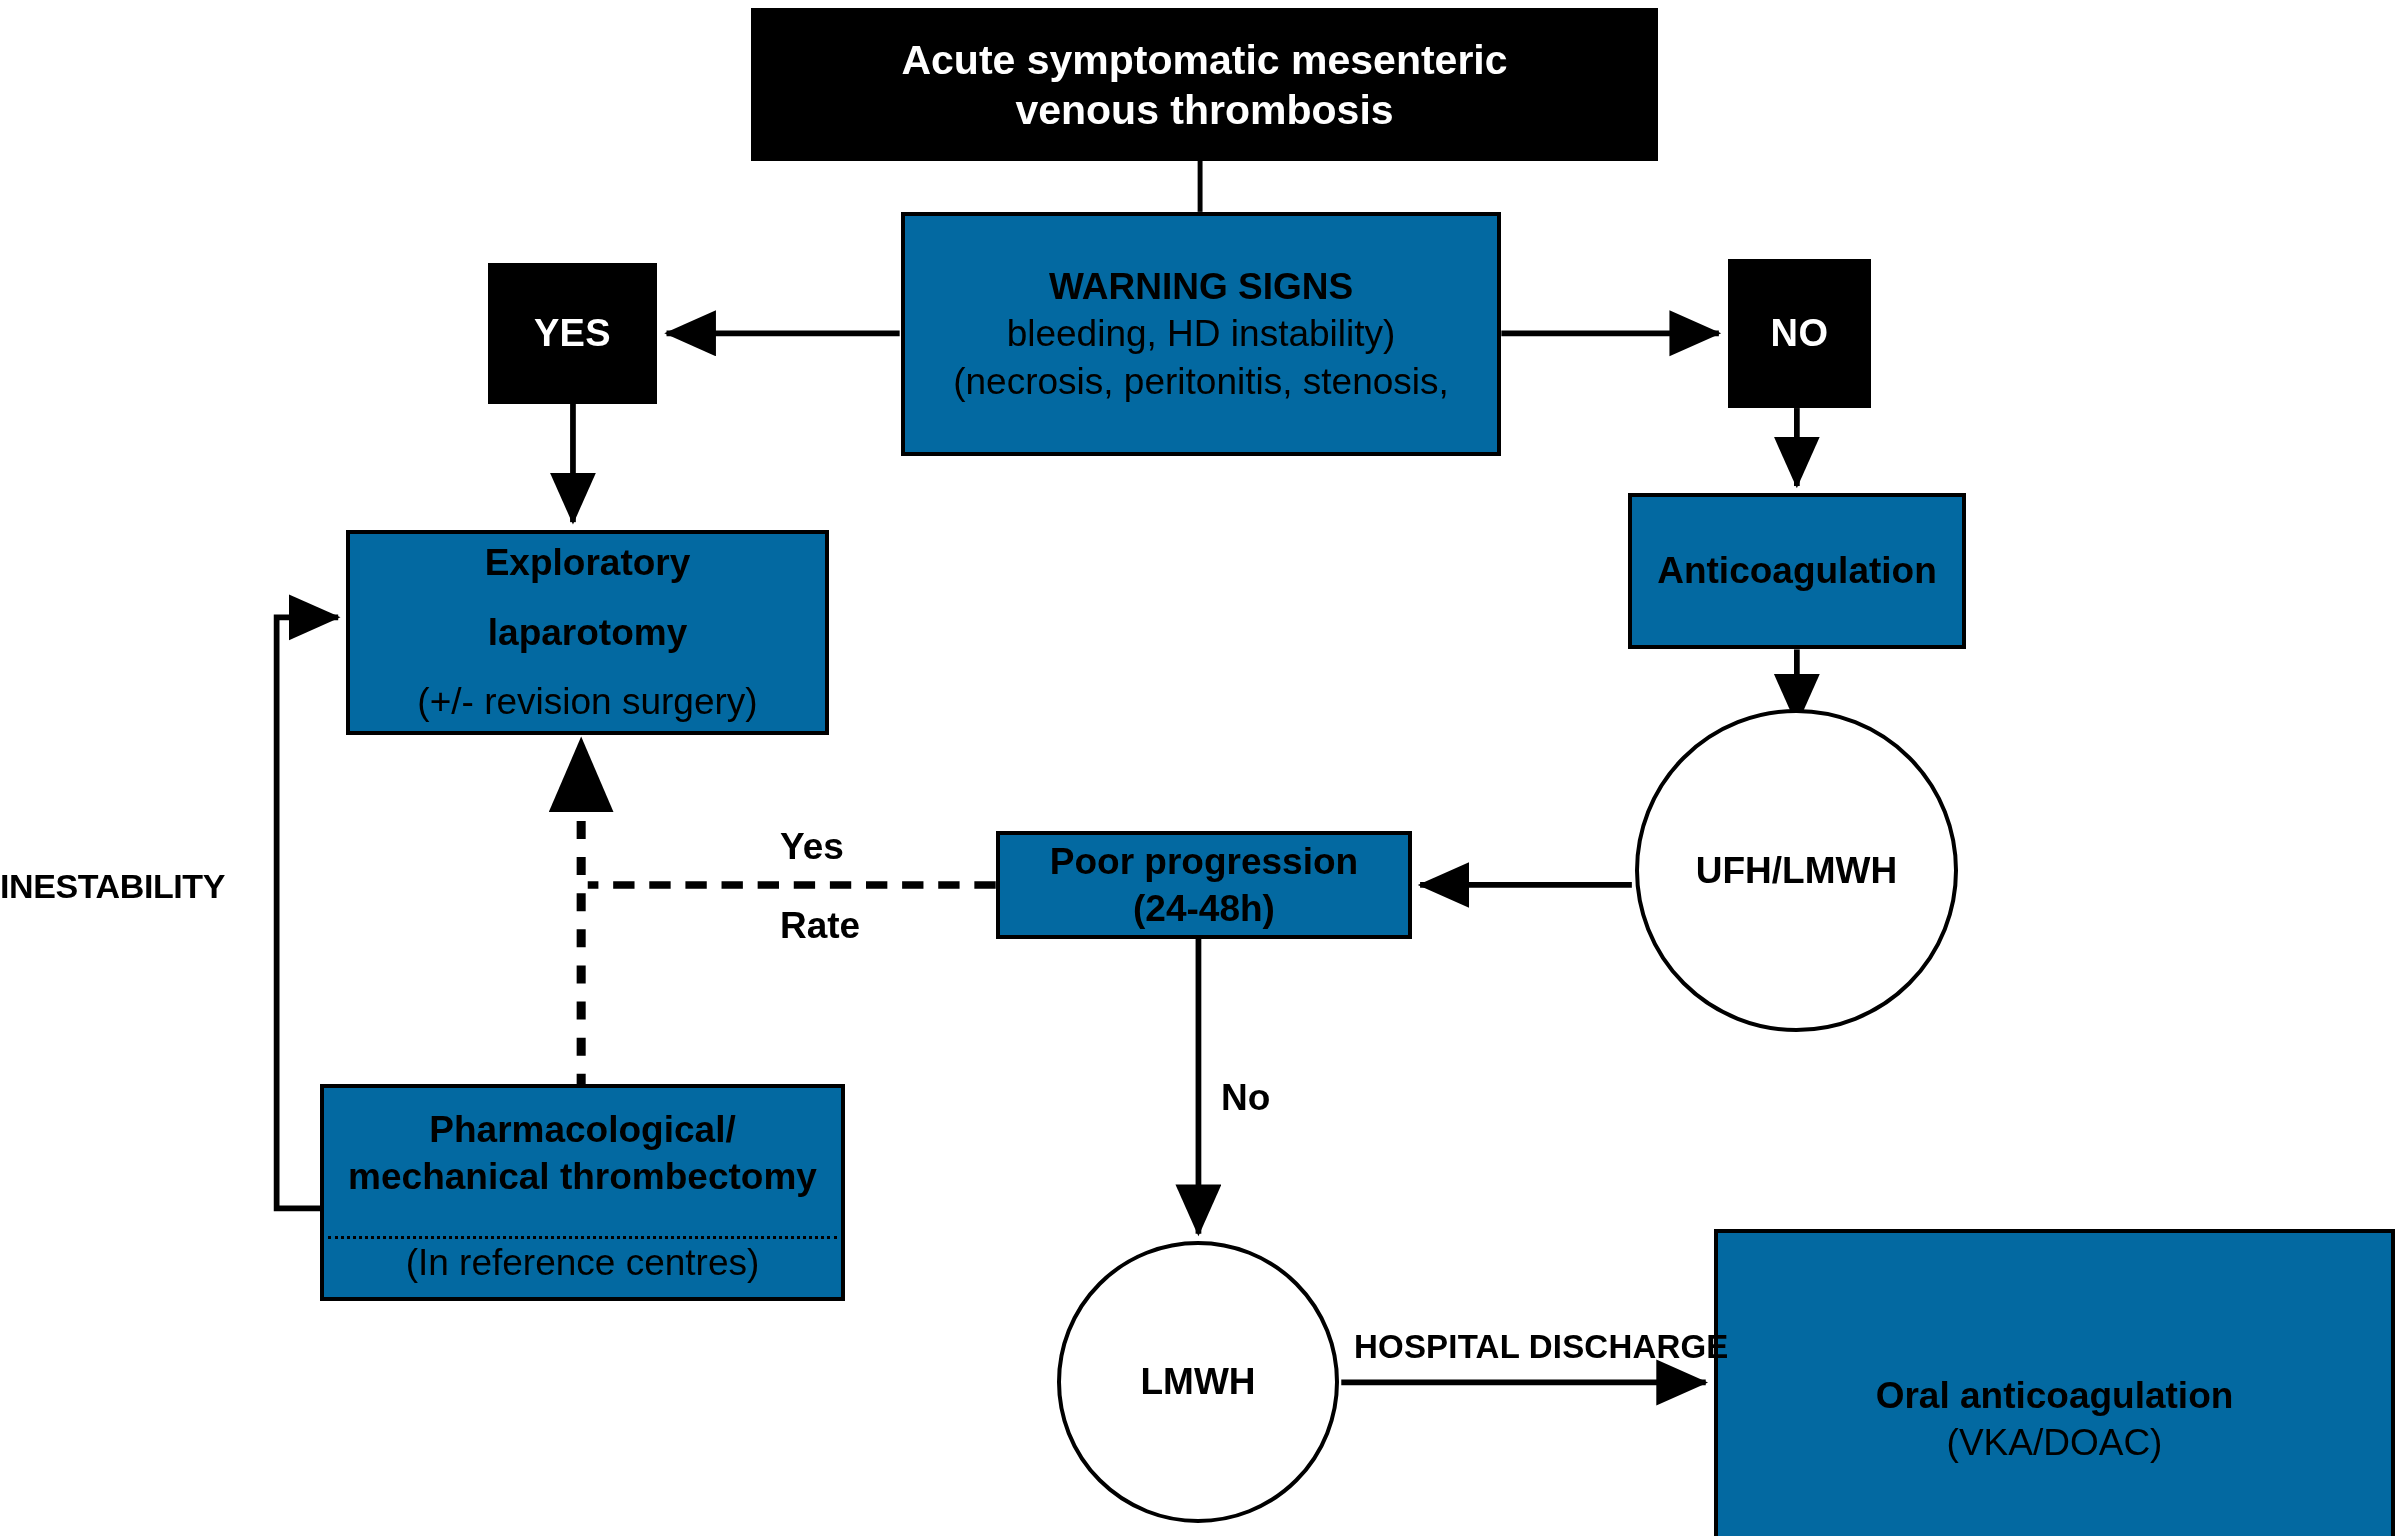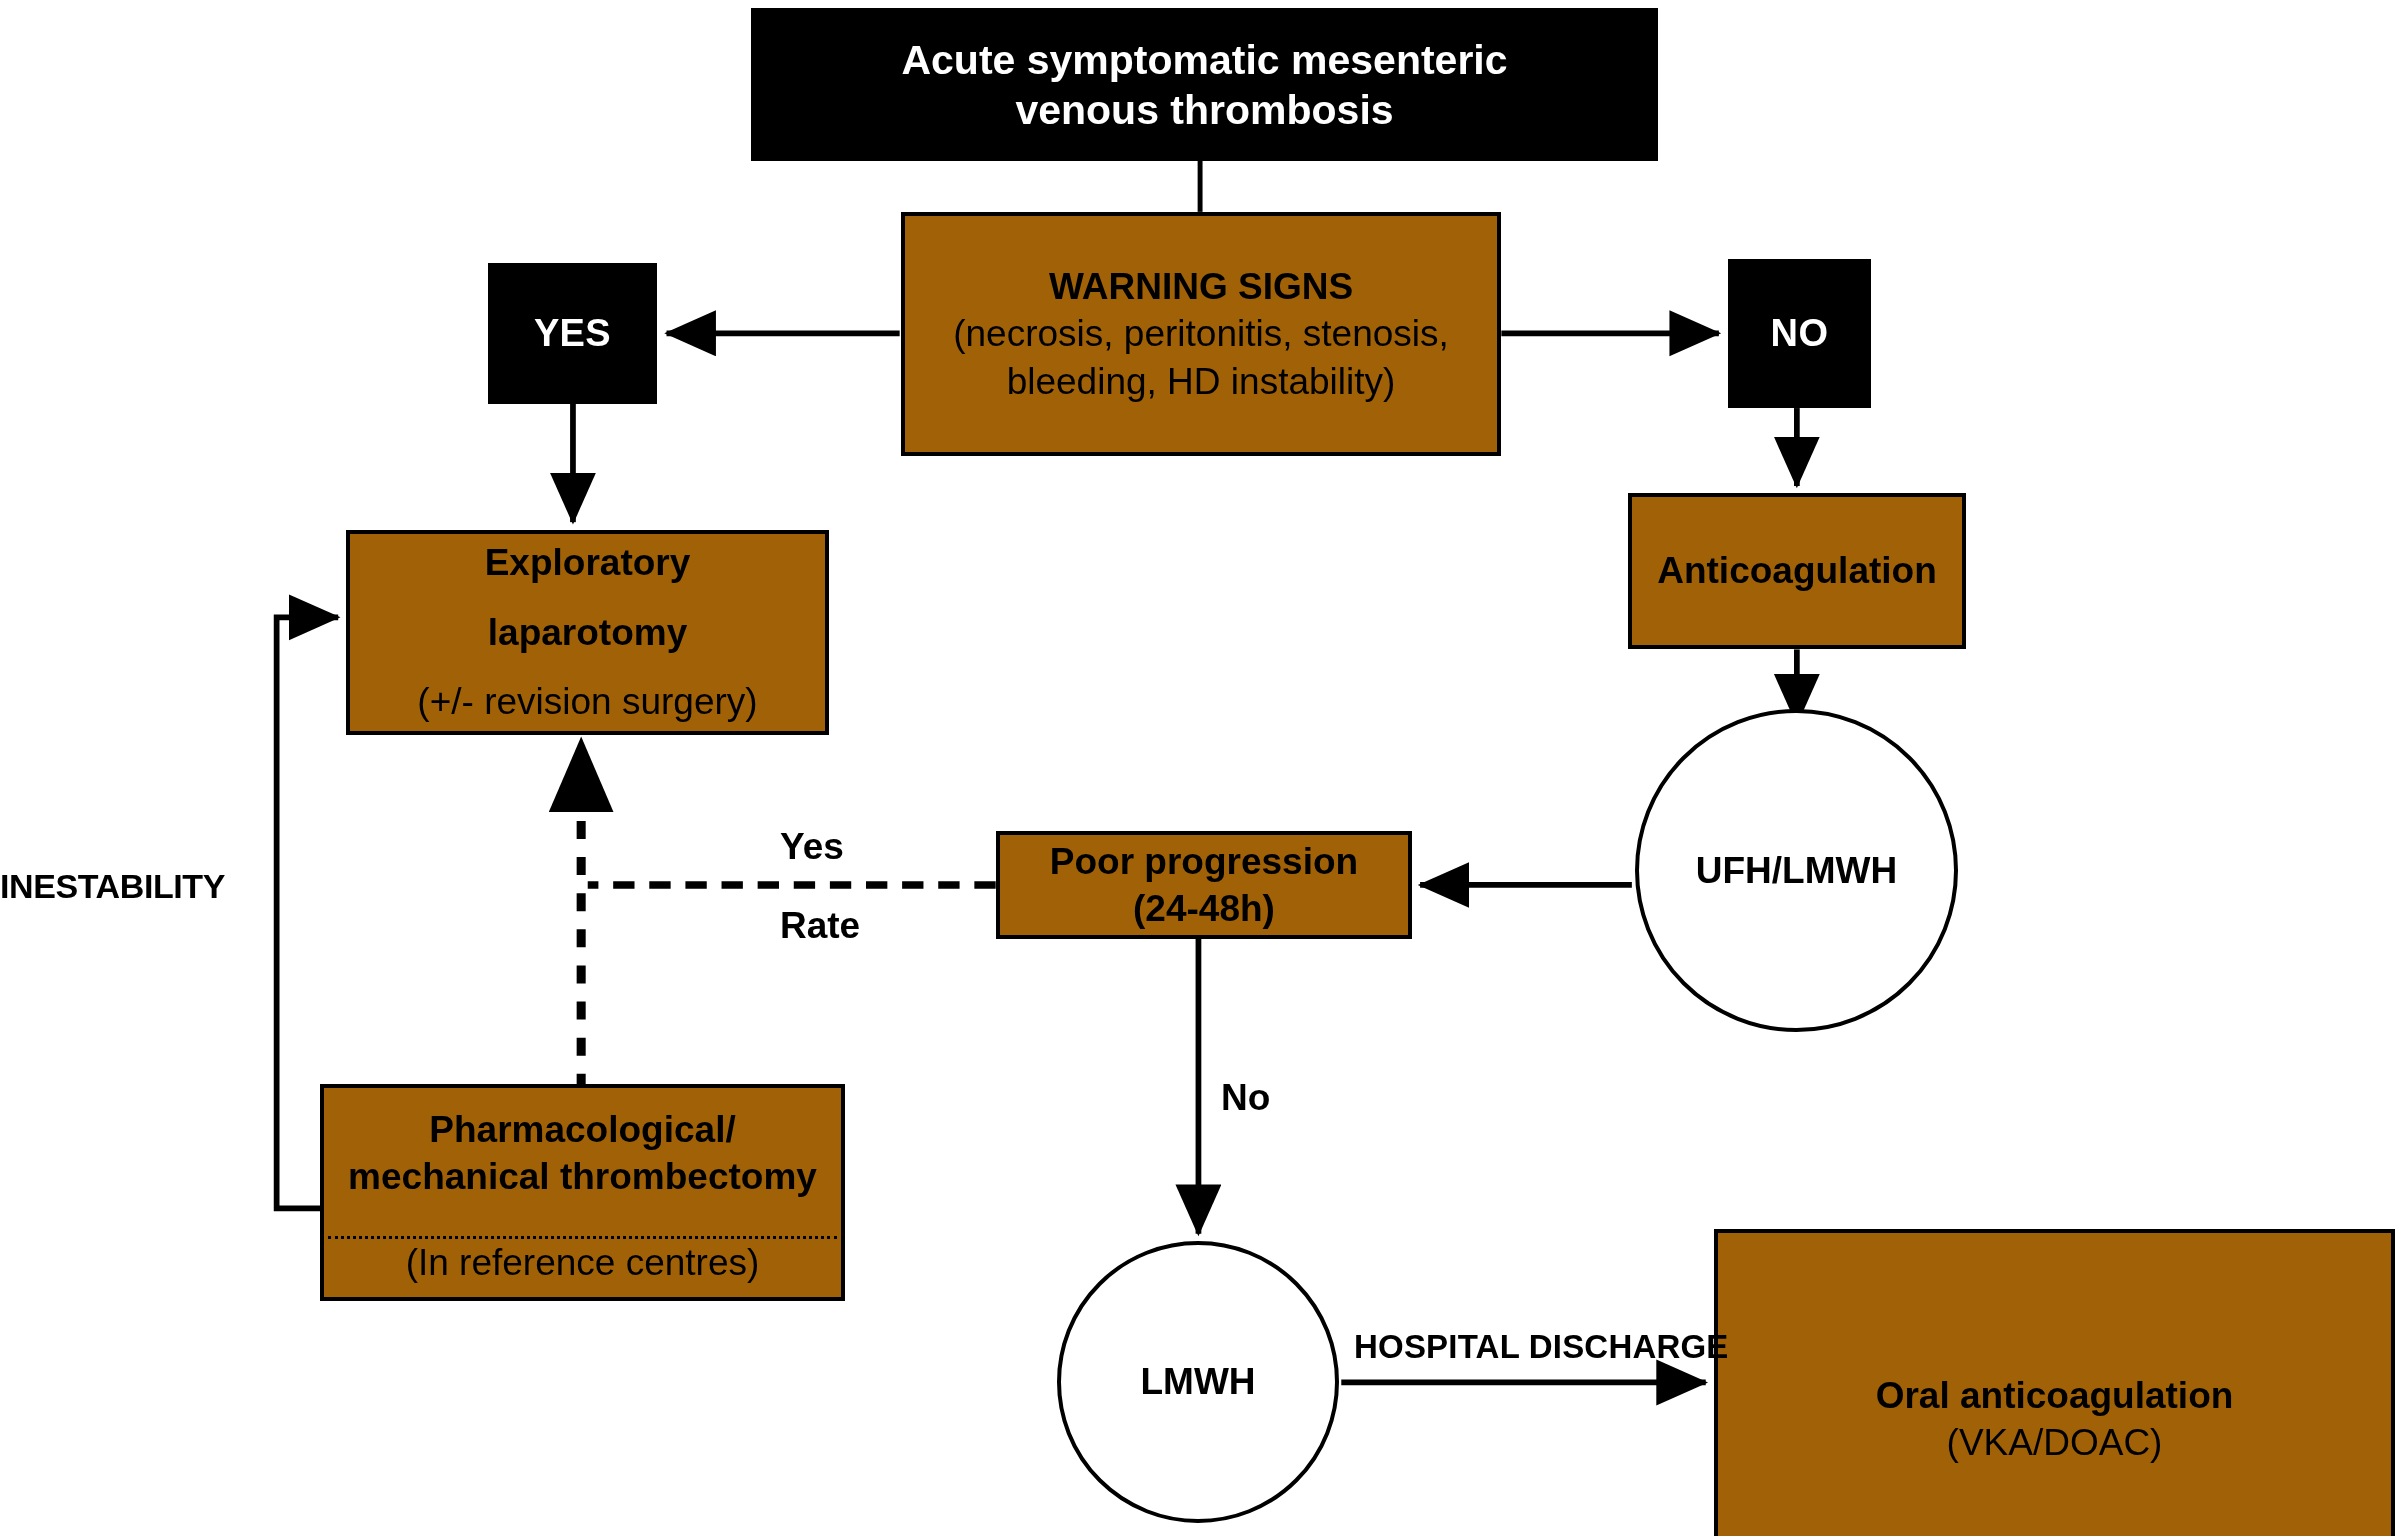--- a/index.html
+++ b/index.html
@@ -28,21 +28,21 @@
     box-sizing: border-box;
     display: flex;
     flex-direction: column;
     align-items: center;
     justify-content: center;
     text-align: center;
     color: #000000;
   }
   .box {
     border: 4.1px solid #000000;
-    background: #a16207;
+    background: #0369a1;
   }
   .box-filled {
     background: #000000;
     color: #ffffff;
     border: 0;
   }
   .circle {
     border: 4.9px solid #000000;
     border-radius: 50%;
     background: #ffffff;
@@ -134,22 +134,22 @@
     <polyline points="392,1472 337,1472 337,752 412,752" fill="none" stroke="#000000" stroke-width="7" marker-end="url(#arrow)"></polyline>
   </svg>
 
   <div class="node box-filled ttl-1" style="left:751px; top:8.2px; width:907px; height:153px;">
     <div class="line-1">Acute symptomatic mesenteric</div>
     <div class="line-2">venous thrombosis</div>
   </div>
 
   <div class="node box" style="left:901px; top:212px; width:600px; height:244px;">
     <div class="hd-b">WARNING SIGNS</div>
+    <div class="hd-n">bleeding, HD instability)</div>
     <div class="hd-n">(necrosis, peritonitis, stenosis,</div>
-    <div class="hd-n">bleeding, HD instability)</div>
   </div>
 
   <div class="node box-filled hd-dec" style="left:488px; top:263px; width:169px; height:141px;">
     <div>YES</div>
   </div>
 
   <div class="node box-filled hd-dec" style="left:1728px; top:259px; width:143px; height:149px;">
     <div>NO</div>
   </div>
 

